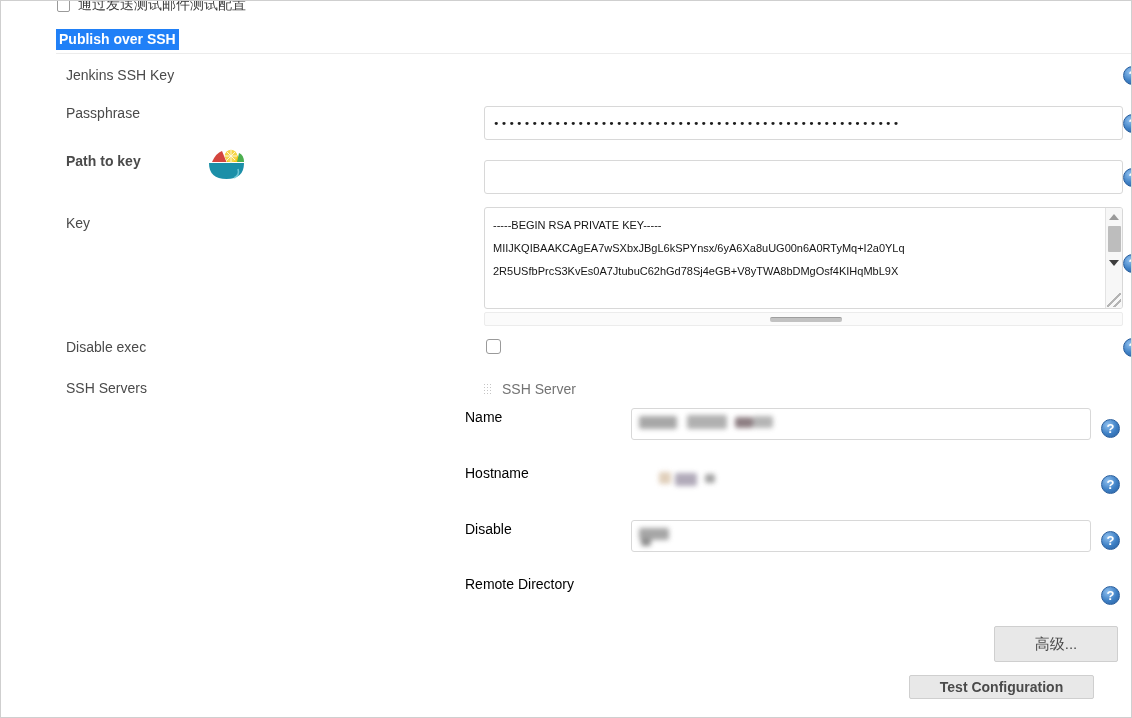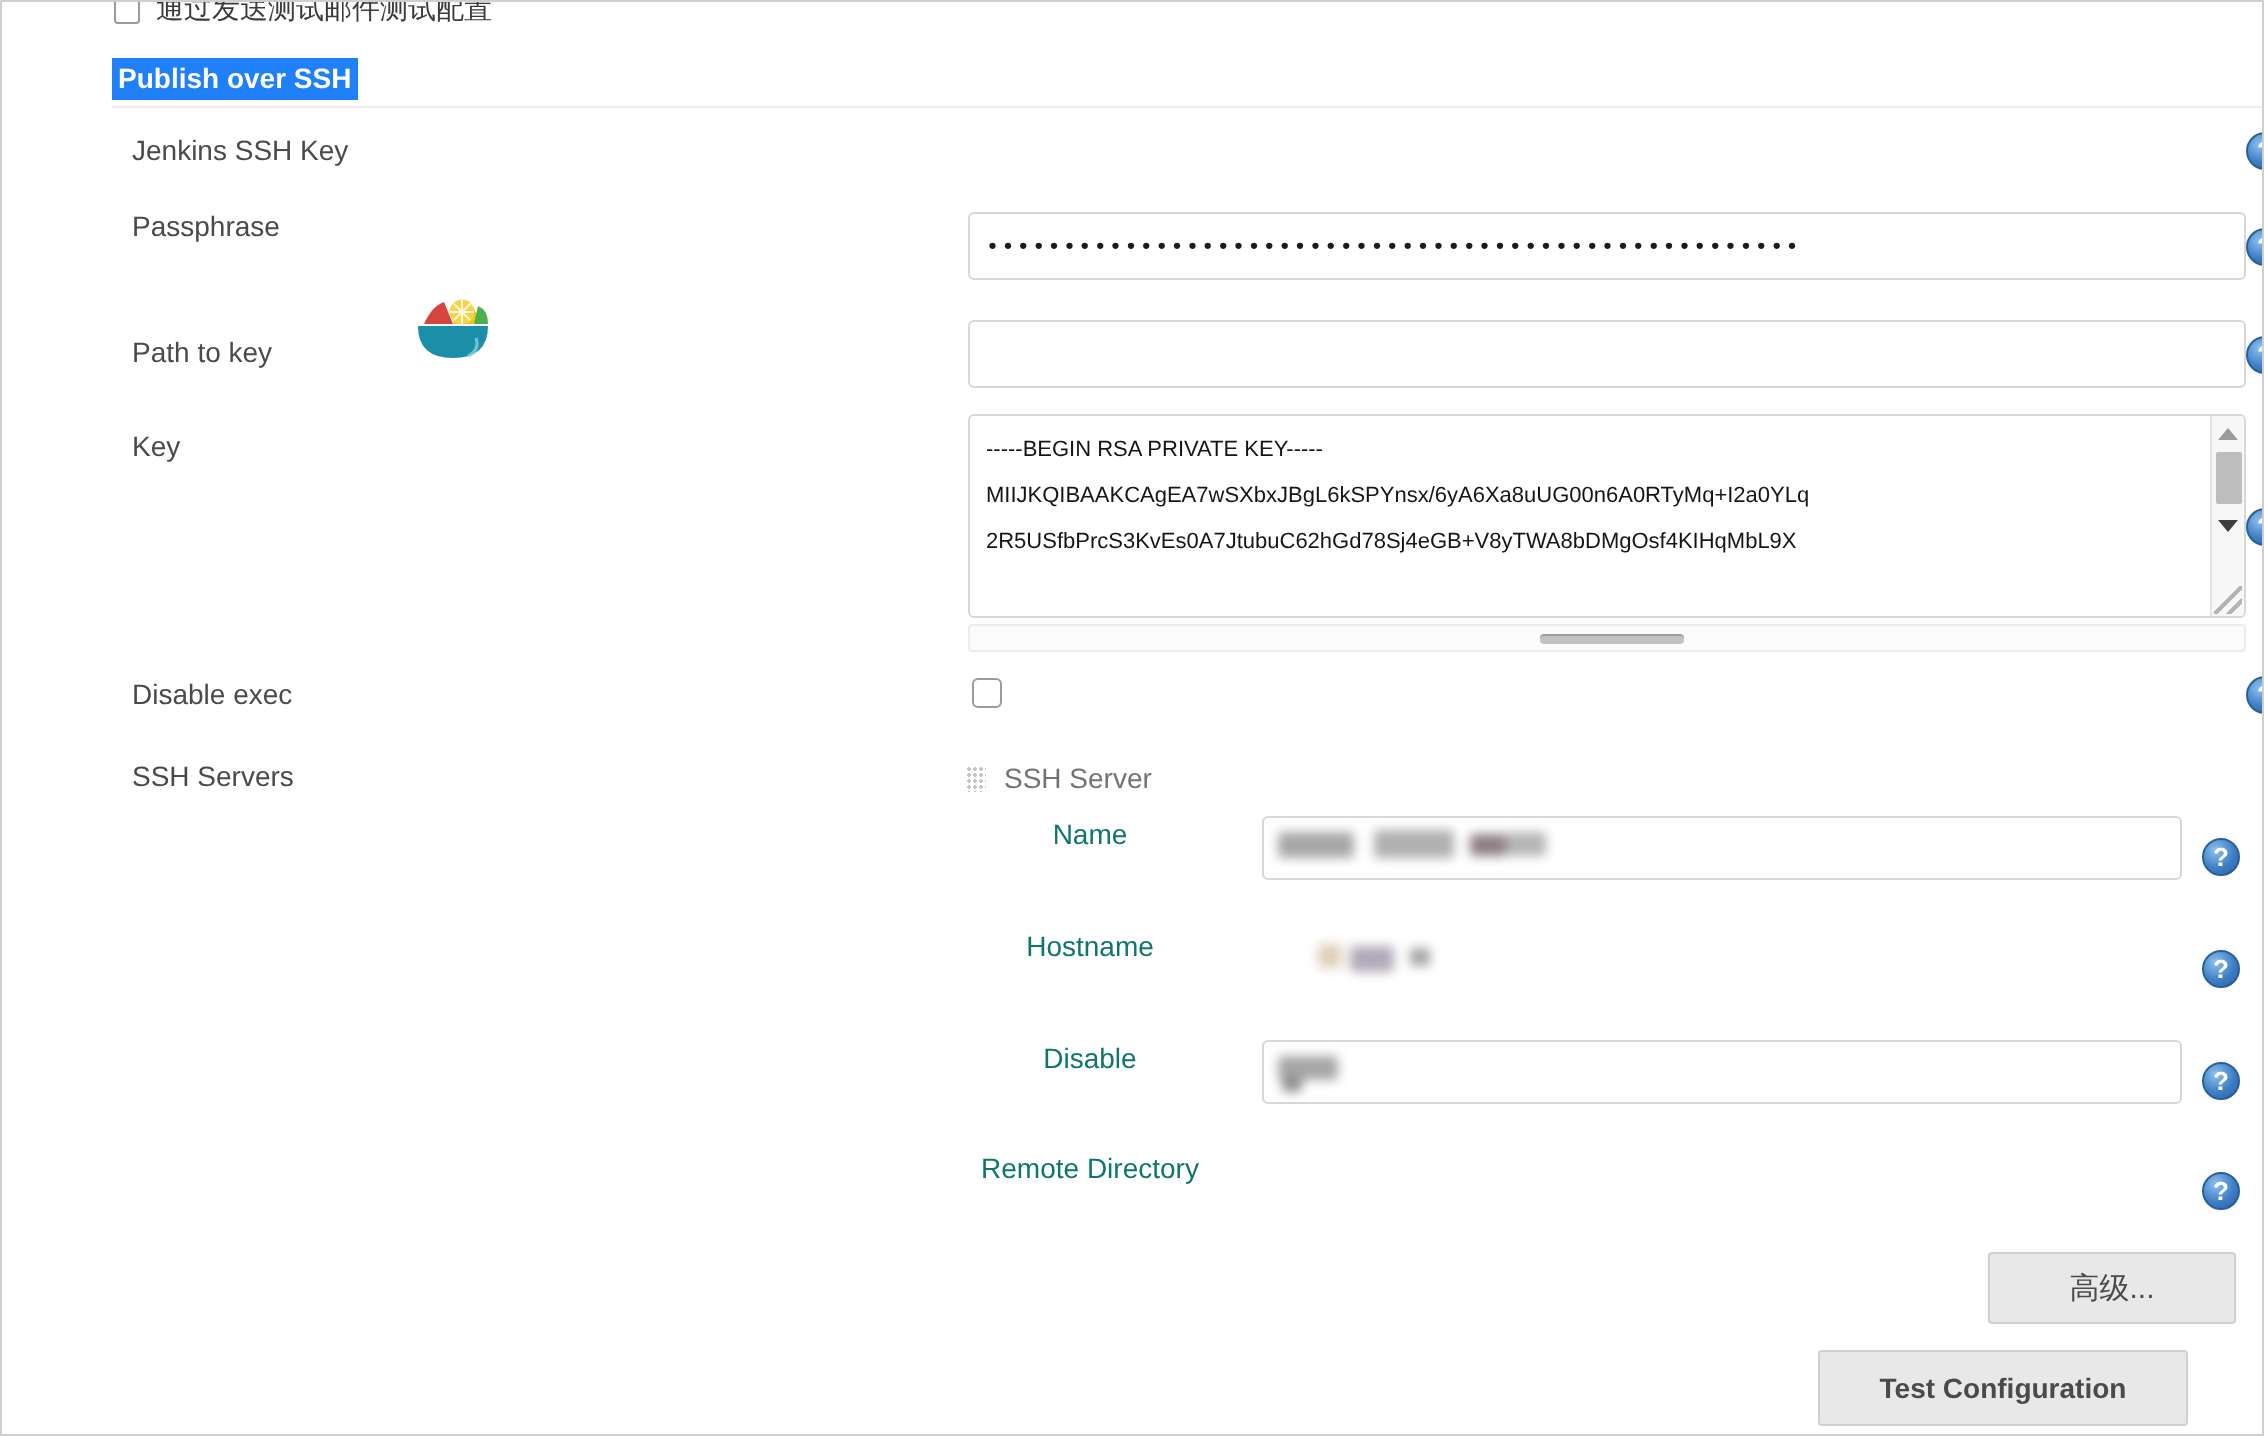--- a/index.html
+++ b/index.html
@@ -66,21 +66,21 @@
   
   .lbl {
     position: absolute;
     left: 65px;
     font-size: 14px;
     color: #4a4a4a;
     white-space: nowrap;
   }
   .lbl-jenkins  { top: 66px; }
   .lbl-pass     { top: 104px; }
-  .lbl-path     { top: 167px; }
+  .lbl-path     { top: 152px; font-weight: bold; }
   .lbl-key      { top: 214px; }
   .lbl-disable  { top: 338px; }
   .lbl-servers  { top: 379px; }
 
   
   .bowl-icon {
     position: absolute;
     left: 203px; top: 141px;
     width: 45px; height: 45px;
   }
@@ -213,22 +213,22 @@
     opacity: .95;
   }
   .srv-head-text {
     font-size: 14px;
     color: #737373;
   }
 
   .srv-label {
     position: absolute;
     font-size: 14px;
-    color: #0f766e;
-    text-align: center;
+    color: #000000;
+    text-align: left;
     width: 160px;
     left: 464px;
     white-space: nowrap;
   }
   .srv-input {
     position: absolute;
     left: 630px;
     width: 460px;
     height: 32px;
     border: 1px solid #d8d8d8;
@@ -307,21 +307,21 @@
     text-align: center;
   }
   .btn-advanced {
     left: 993px; top: 625px;
     width: 124px; height: 36px;
     font-weight: normal;
     font-size: 15px;
   }
   .btn-test {
     left: 908px; top: 674px;
-    width: 185px; height: 38px;
+    width: 185px; height: 24px;
   }
 </style>
 </head>
 <body>
 
 <div class="page-frame">
 
   <div class="top-row">
     <span class="cb-square"></span>
     <span class="top-row-label">通过发送测试邮件测试配置</span>

